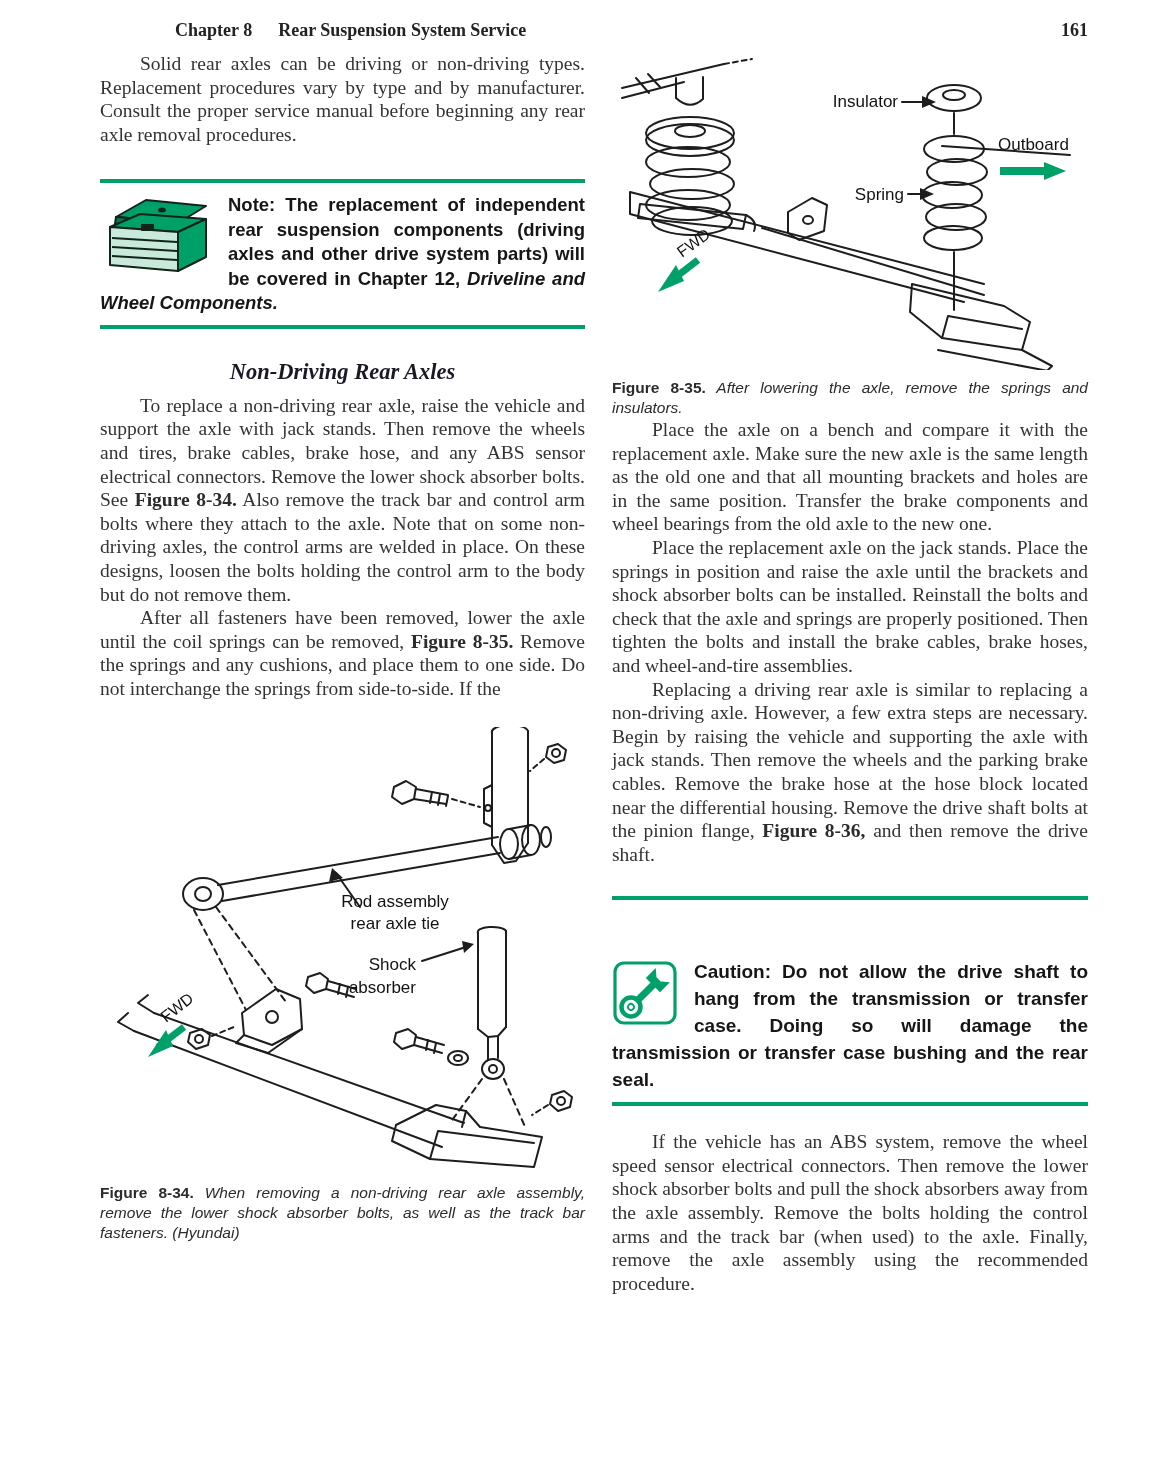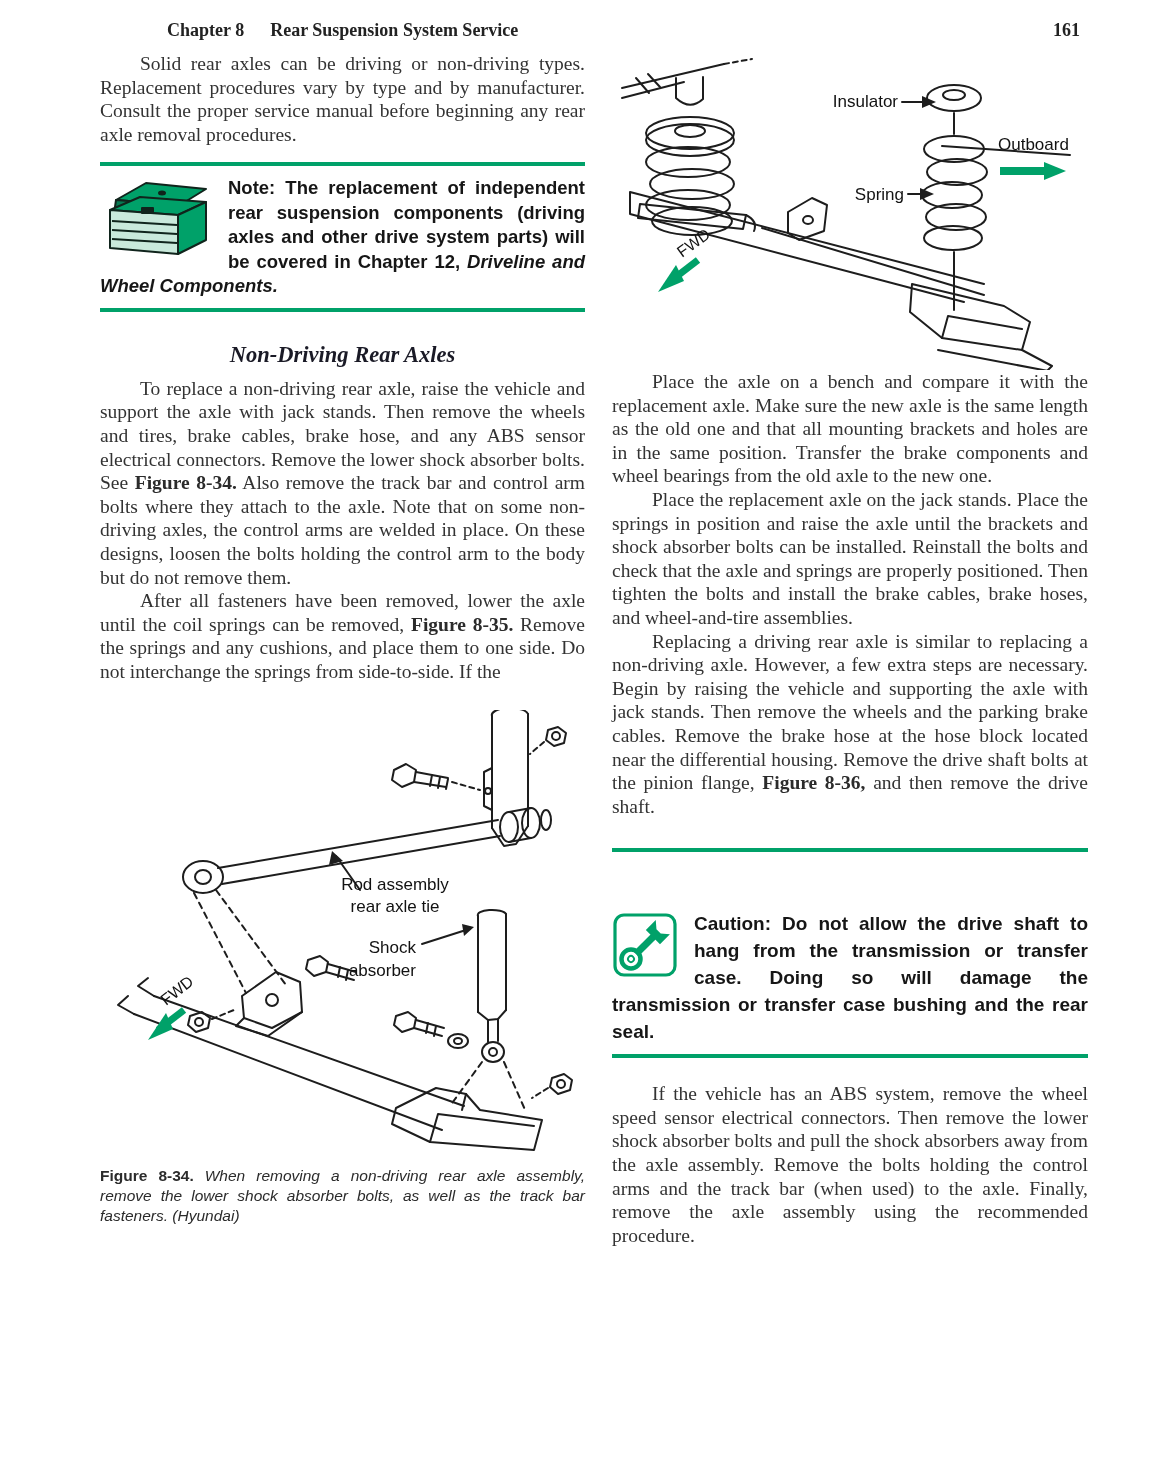--- a/index.html
+++ b/index.html
@@ -9,21 +9,21 @@
     --head:#101014;
     --subhead:#1a1a26;
   }
   html,body{margin:0;padding:0;background:#ffffff;}
   .page{
     position:relative;width:1156px;height:1479px;background:#fff;
     font-family:"Liberation Serif",serif;color:var(--ink);overflow:hidden;
   }
   
   .pg-header{
-    position:absolute;top:20px;left:167px;width:913px;
+    position:absolute;top:20px;left:175px;width:913px;
     display:flex;align-items:baseline;
     font-family:"Liberation Serif",serif;font-weight:bold;font-size:18px;color:#222;
   }
   .pg-header .chap{margin-right:26px;}
   .pg-header .pgnum{margin-left:auto;}
   
   .columns{position:absolute;top:52px;left:100px;width:988px;display:flex;gap:27px;}
   .col{width:485px;}
   .col.right{width:476px;}
   p.body{
@@ -34,21 +34,21 @@
   p.body b{font-weight:bold;color:#2b2b2b;}
   h1.main-head{
     margin:27px 0 11px 0;font-size:26.5px;line-height:30px;
     font-weight:bold;color:var(--head);letter-spacing:-0.2px;
   }
   h2.sub-head{
     margin:30px 0 9px 0;text-align:center;font-size:22.5px;line-height:26px;
     font-weight:bold;font-style:italic;color:var(--subhead);
   }
   
-  .alert-box{margin-top:16px;}
+  .alert-box{margin-top:33px;}
   .alert-box.caution{margin-top:30px;}
   .rule{height:4px;background:var(--green);}
   .alert-body{
     padding:10px 0 9px 0;
     font-family:"Liberation Sans",sans-serif;font-weight:bold;
     font-size:18.5px;line-height:24.5px;color:#161616;text-align:justify;
   }
   .alert-body::after{content:"";display:block;clear:both;}
   .alert-body .icon-wrap{float:left;margin:2px 16px 4px 0;}
   .alert-body i{font-style:italic;}
@@ -270,20 +270,21 @@
             <line x1="86" y1="206" x2="60" y2="226" stroke="#00A169" stroke-width="7"></line>
             <polygon points="46,238 64,211 72,227" fill="#00A169"></polygon>
           </g>
           <g class="fig-label">
             <text x="286" y="53" text-anchor="end">Insulator</text>
             <text x="386" y="96">Outboard</text>
             <text x="292" y="146" text-anchor="end">Spring</text>
             <text transform="translate(70,204) rotate(-36)" font-size="16">FWD</text>
           </g>
         </svg>
+        <p class="caption"><b>Figure 8-35.</b><span> After lowering the axle, remove the springs and insulators.</span></p>
       </div>
 
 
       <p class="body indent"><span>Place the axle on a bench and compare it with the replacement axle. Make sure the new axle is the same length as the old one and that all mounting brackets and holes are in the same position. Transfer the brake components and wheel bearings from the old axle to the new one.</span></p>
 
       <p class="body indent"><span>Place the replacement axle on the jack stands. Place the springs in position and raise the axle until the brackets and shock absorber bolts can be installed. Reinstall the bolts and check that the axle and springs are properly positioned. Then tighten the bolts and install the brake cables, brake hoses, and wheel-and-tire assemblies.</span></p>
 
 
       <p class="body indent"><span>Replacing a driving rear axle is similar to replacing a non-driving axle. However, a few extra steps are necessary. Begin by raising the vehicle and supporting the axle with jack stands. Then remove the wheels and the parking brake cables. Remove the brake hose at the hose block located near the differential housing. Remove the drive shaft bolts at the pinion flange, </span><b>Figure 8-36,</b><span> and then remove the drive shaft.</span></p>
 

